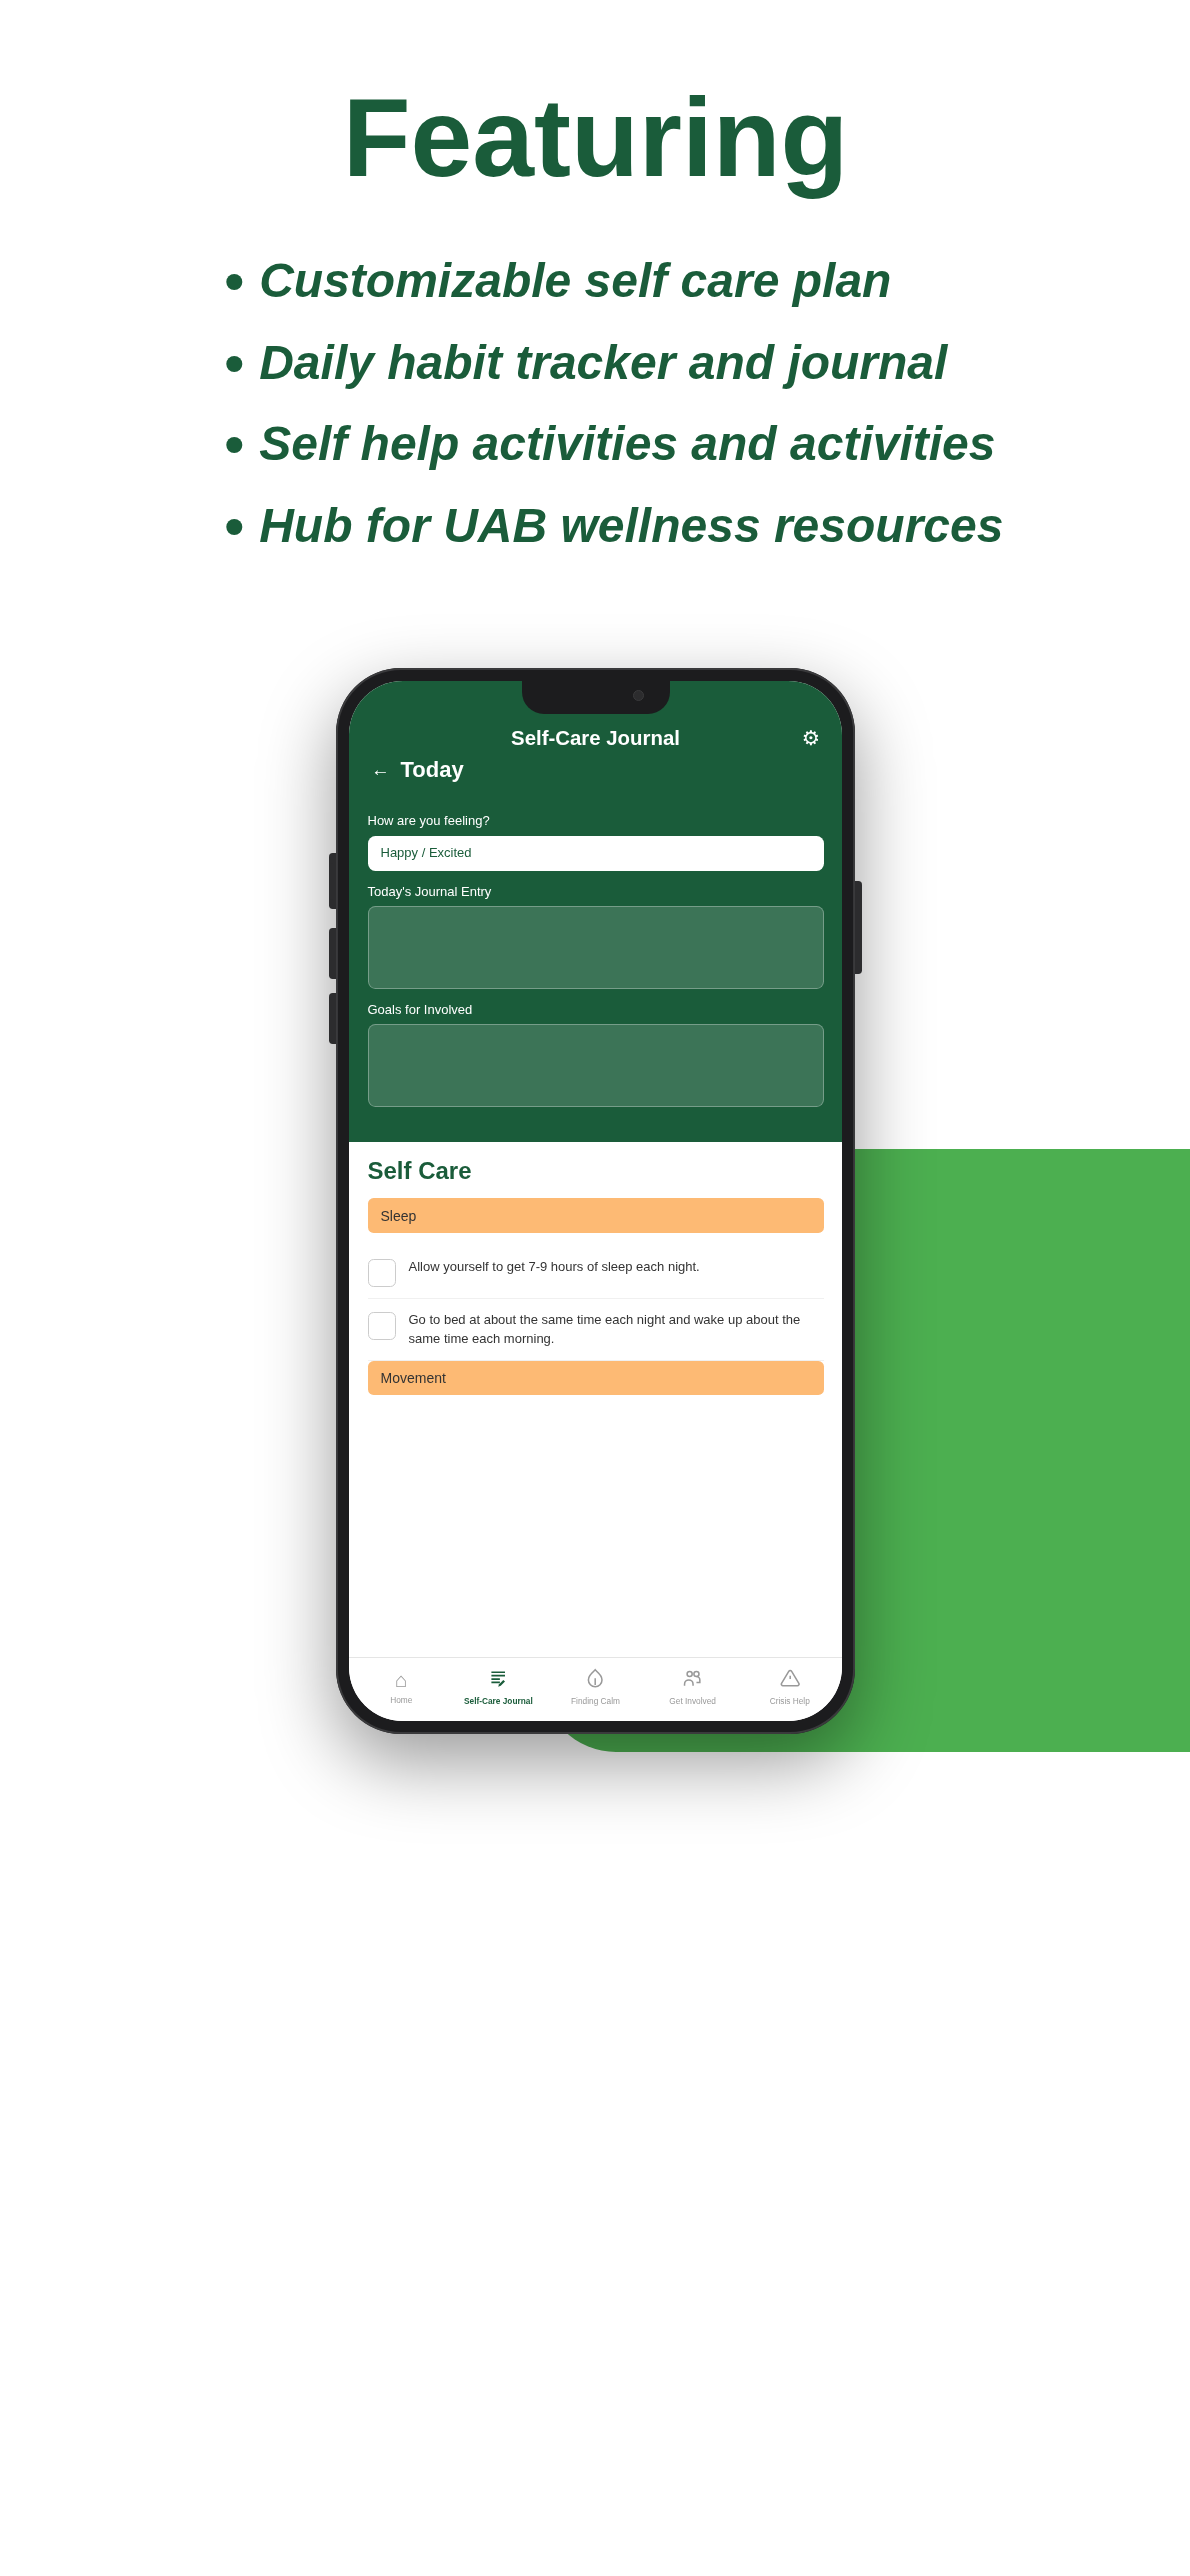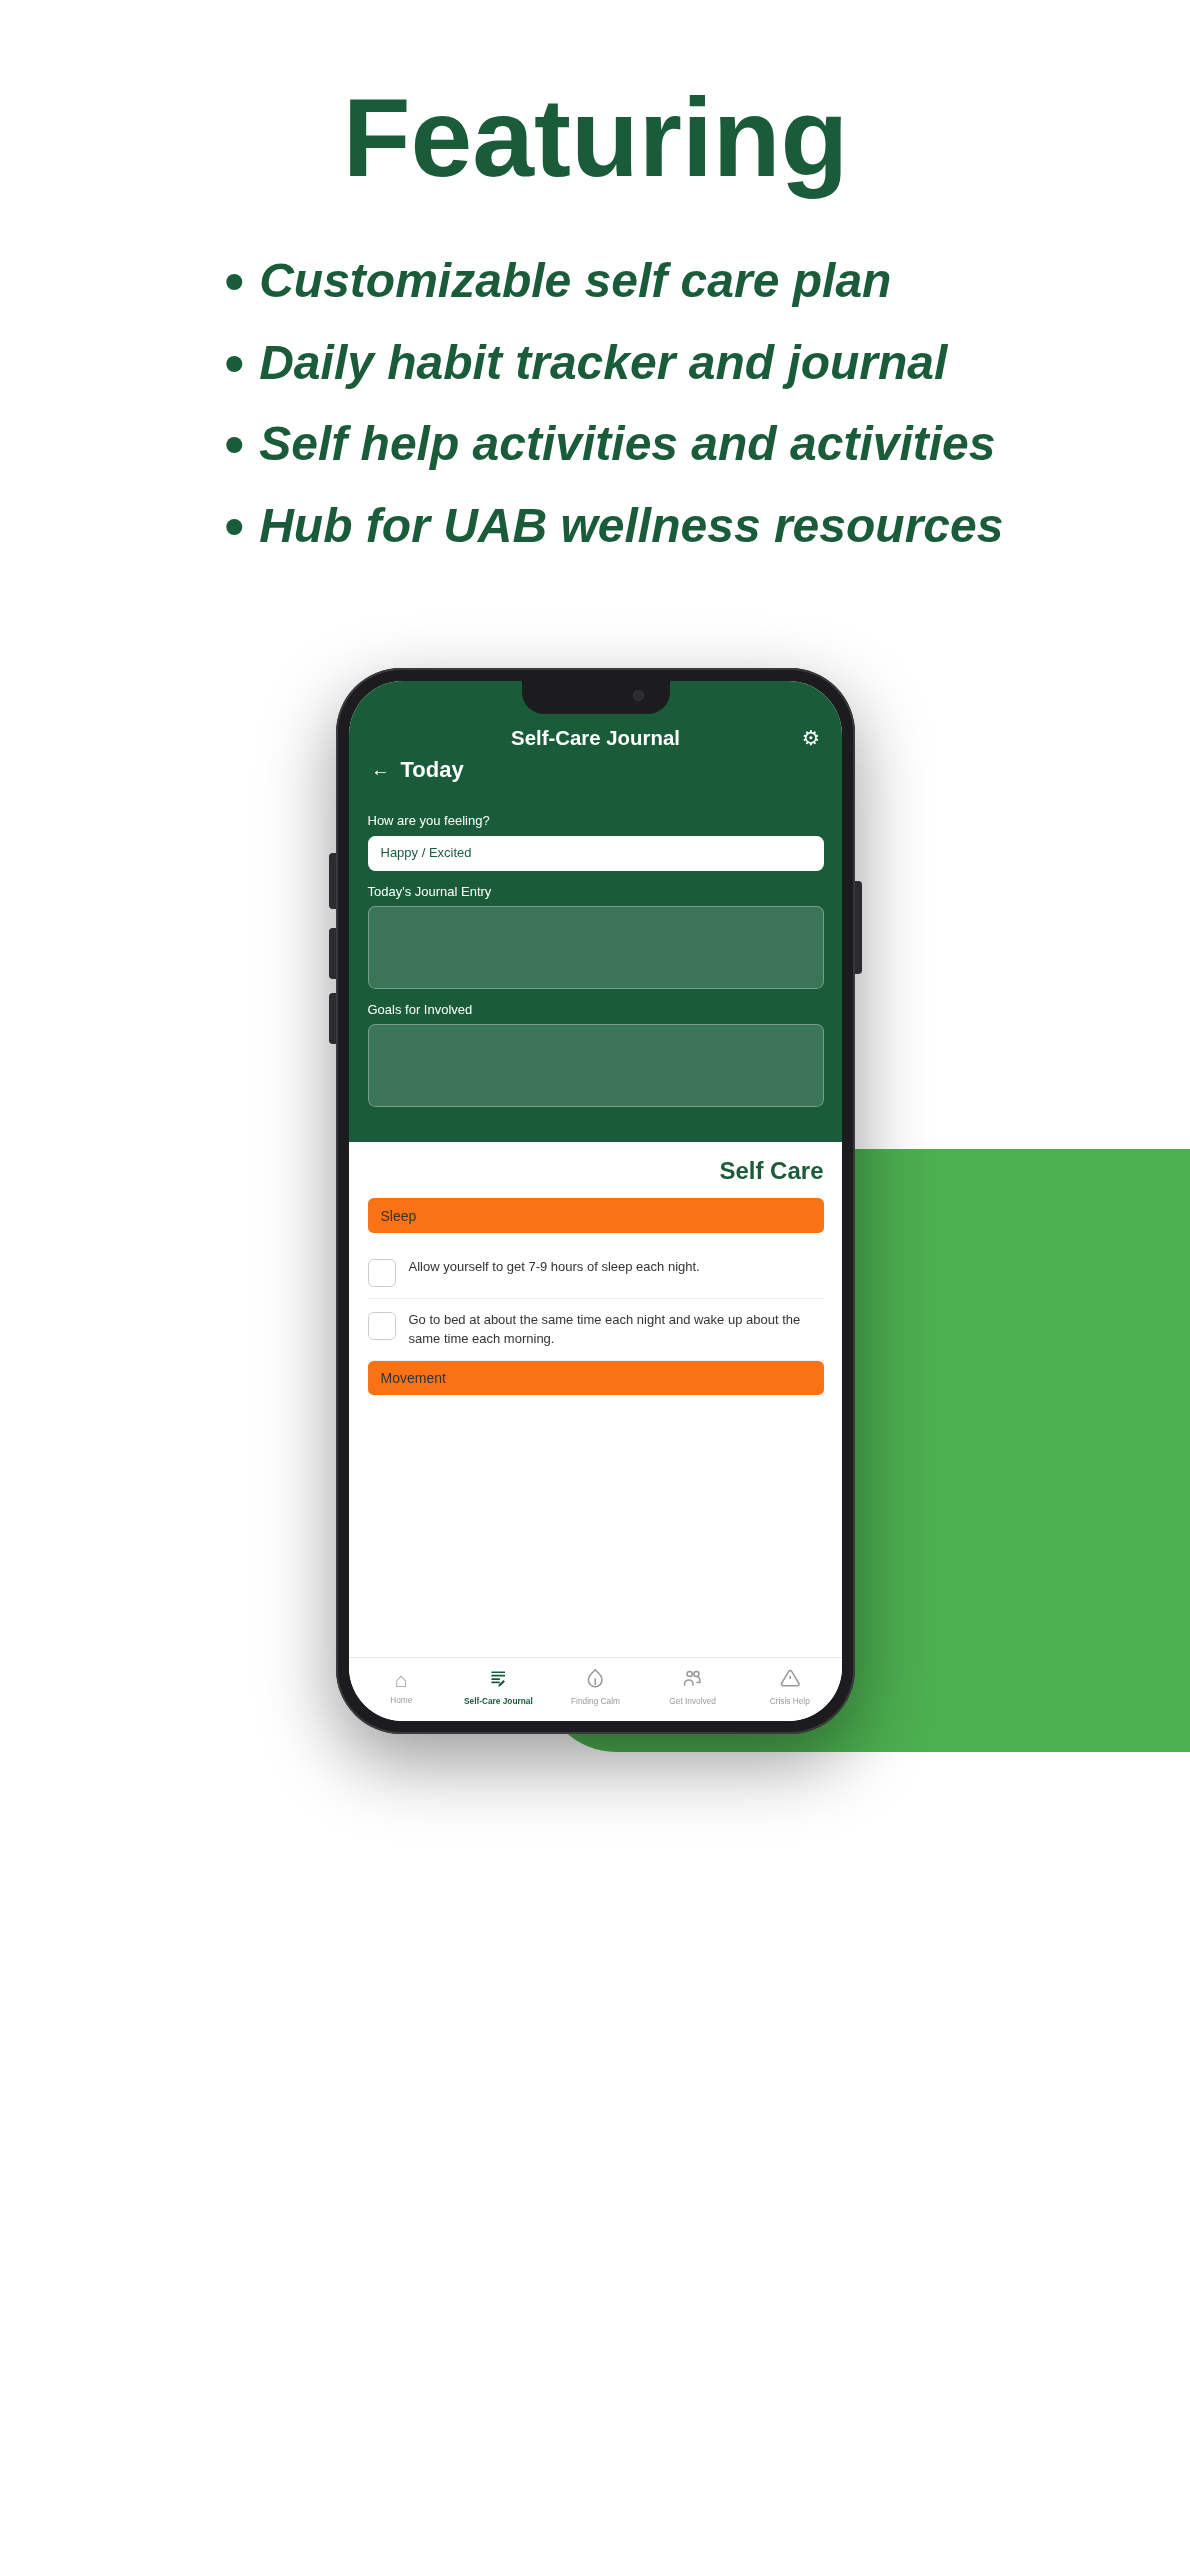--- a/index.html
+++ b/index.html
@@ -243,25 +243,24 @@
     .self-care-section {
       background: white;
       padding: 15px 18.5px;
     }
 
     .self-care-title {
       font-size: 24px;
       font-weight: 800;
       color: #1a5c3a;
       margin-bottom: 13px;
-      text-align: right;
     }
 
     .category-header {
-      background: #f97316;
+      background: #fdba74;
       padding: 9.3px 13px;
       font-size: 14px;
       font-weight: 500;
       color: #333;
       border-radius: 5.6px;
       margin-bottom: 13px;
     }
 
     .care-item {
       display: flex;

